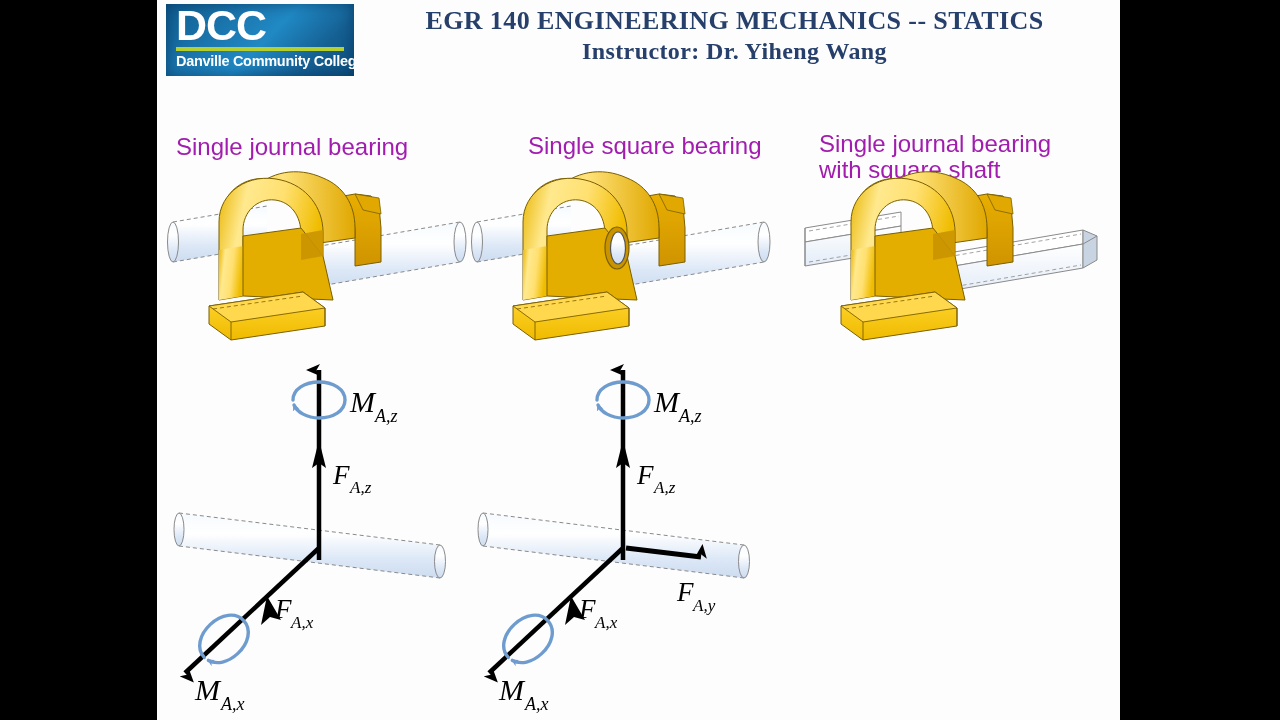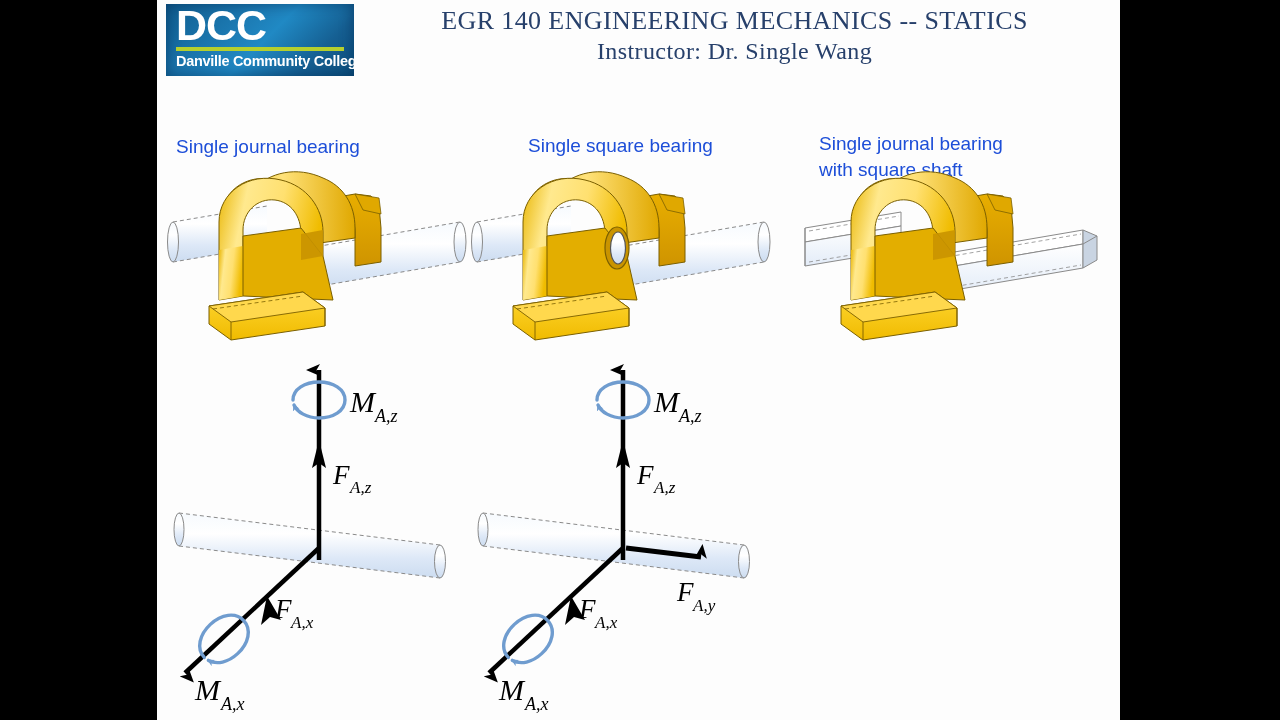--- a/index.html
+++ b/index.html
@@ -84,33 +84,33 @@
     white-space: nowrap;
   }
   #title-block {
     position: absolute;
     left: 200px; top: 6px;
     width: 755px;
     text-align: center;
   }
   .title-line {
     font-family: "Liberation Serif", serif;
-    font-weight: normal;
+    font-weight: bold;
     color: #27406b;
     letter-spacing: 0.4px;
   }
   #title-main { font-size: 26px; line-height: 30px; }
   #title-sub  { font-size: 24px; line-height: 30px; }
 
   
   .caption {
     position: absolute;
     font-family: "Liberation Sans", sans-serif;
-    font-size: 19px;
-    color: #1d4ed8;
+    font-size: 24px;
+    color: #a21caf;
     line-height: 26px;
     white-space: pre-line;
   }
   #caption-0 { left: 19px;  top: 134px; }
   #caption-1 { left: 371px; top: 133px; }
   #caption-2 { left: 662px; top: 131px; }
 
   
   .art {
     position: absolute;
@@ -131,21 +131,21 @@
     <div id="header">
 
       <div id="logo">
         <div id="logo-dcc">DCC</div>
         <div id="logo-rule"></div>
         <div id="logo-sub">Danville Community College</div>
       </div>
 
       <div id="title-block">
         <div class="title-line" id="title-main">EGR 140 ENGINEERING MECHANICS -- STATICS</div>
-        <div class="title-line" id="title-sub">Instructor: Dr. Single Wang</div>
+        <div class="title-line" id="title-sub">Instructor: Dr. Yiheng Wang</div>
       </div>
     </div>
 
     <div class="caption" id="caption-0">Single journal bearing</div>
     <div class="caption" id="caption-1">Single square bearing</div>
     <div class="caption" id="caption-2">Single journal bearing
 with square shaft</div>
 
     <div class="art">
       <svg width="963" height="720" viewBox="0 0 963 720" xmlns="http://www.w3.org/2000/svg">

